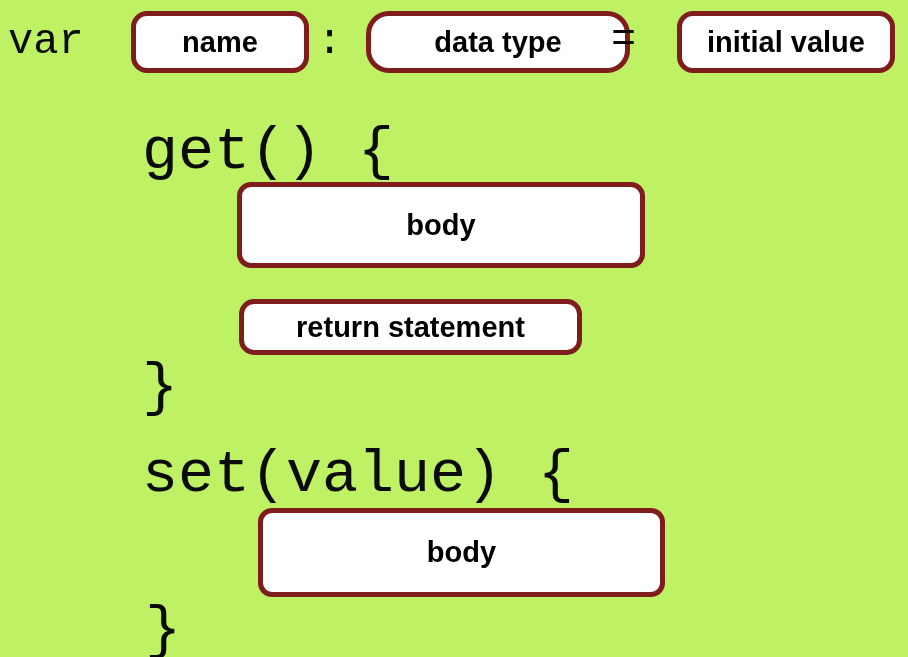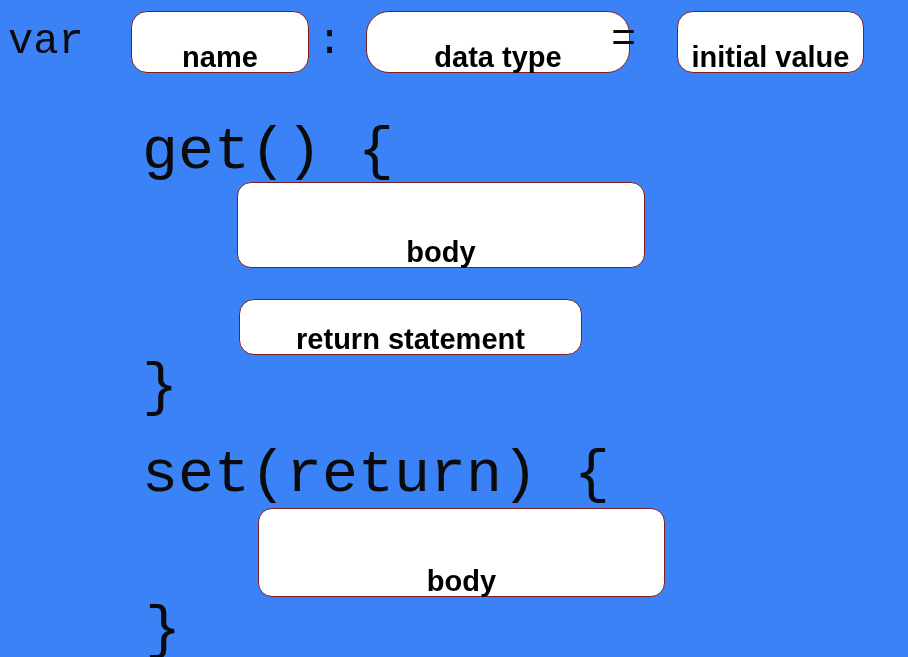--- a/index.html
+++ b/index.html
@@ -4,58 +4,58 @@
 <style>
   html, body {
     margin: 0;
     padding: 0;
     background: #ffffff;
   }
   .canvas {
     position: relative;
     width: 908px;
     height: 657px;
-    background: #3b82f6;
+    background: #bef264;
     overflow: hidden;
     font-family: "Liberation Sans", sans-serif;
   }
   .mono {
     position: absolute;
     font-family: "Liberation Mono", "DejaVu Sans Mono", monospace;
     color: #0b0b0b;
     white-space: pre;
     line-height: 1;
     letter-spacing: 0px;
   }
   .mono.row1 { font-size: 42px; }
   .mono.code { font-size: 60px; }
   .slot {
     position: absolute;
     box-sizing: border-box;
-    border: 1px solid #7f1d1d;
+    border: 5px solid #7f1d1d;
     background: #ffffff;
     display: flex;
-    align-items: flex-end;
+    align-items: center;
     justify-content: center;
   }
   .slot .label {
     font-family: "Liberation Sans", "DejaVu Sans", sans-serif;
     font-weight: 700;
     font-size: 29px;
     color: #000000;
     white-space: nowrap;
     line-height: 1;
   }
   
   .kw-var        { left: 8px;   top: 21px; }
   .box-name      { left: 131px; top: 11px; width: 178px; height: 62px; border-radius: 16px; }
   .punct-colon   { left: 317px; top: 21px; }
   .box-datatype  { left: 366px; top: 11px; width: 264px; height: 62px; border-radius: 23px; }
   .punct-equals  { left: 611px; top: 19px; }
-  .box-initial   { left: 677px; top: 11px; width: 187px; height: 62px; border-radius: 16px; }
+  .box-initial   { left: 677px; top: 11px; width: 218px; height: 62px; border-radius: 16px; }
   
   .get-open      { left: 142px; top: 122px; }
   .box-get-body  { left: 237px; top: 182px; width: 408px; height: 86px; border-radius: 14px; }
   .box-return    { left: 239px; top: 299px; width: 343px; height: 56px; border-radius: 15px; }
   .get-close     { left: 142px; top: 358px; }
   
   .set-open      { left: 142px; top: 445px; }
   .box-set-body  { left: 258px; top: 508px; width: 407px; height: 89px; border-radius: 14px; }
   .set-close     { left: 145px; top: 601px; }
 </style>
@@ -87,21 +87,21 @@
   <div class="slot box-get-body">
     <span class="label">body</span>
   </div>
 
   <div class="slot box-return">
     <span class="label">return statement</span>
   </div>
 
   <span class="mono code get-close">}</span>
 
-  <span class="mono code set-open">set(return) {</span>
+  <span class="mono code set-open">set(value) {</span>
 
   <div class="slot box-set-body">
     <span class="label">body</span>
   </div>
 
   <span class="mono code set-close">}</span>
 
 </div>
 
 </body></html>

